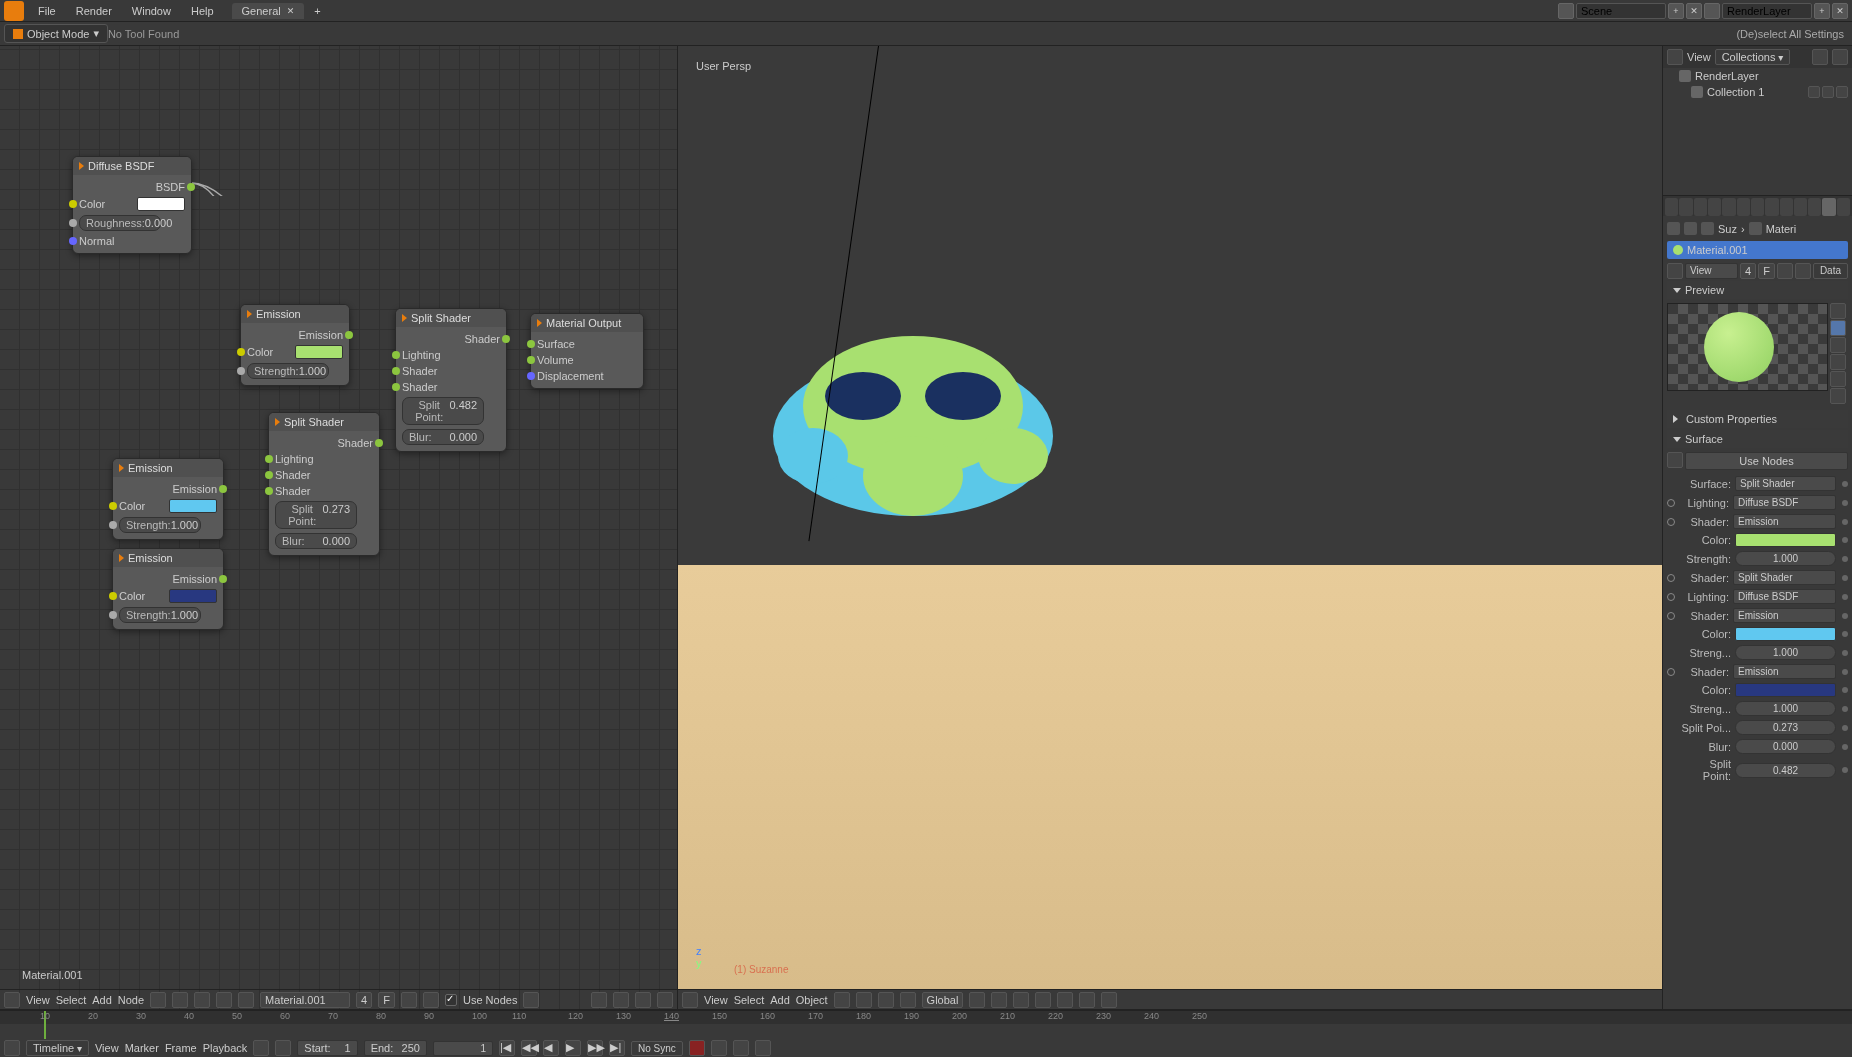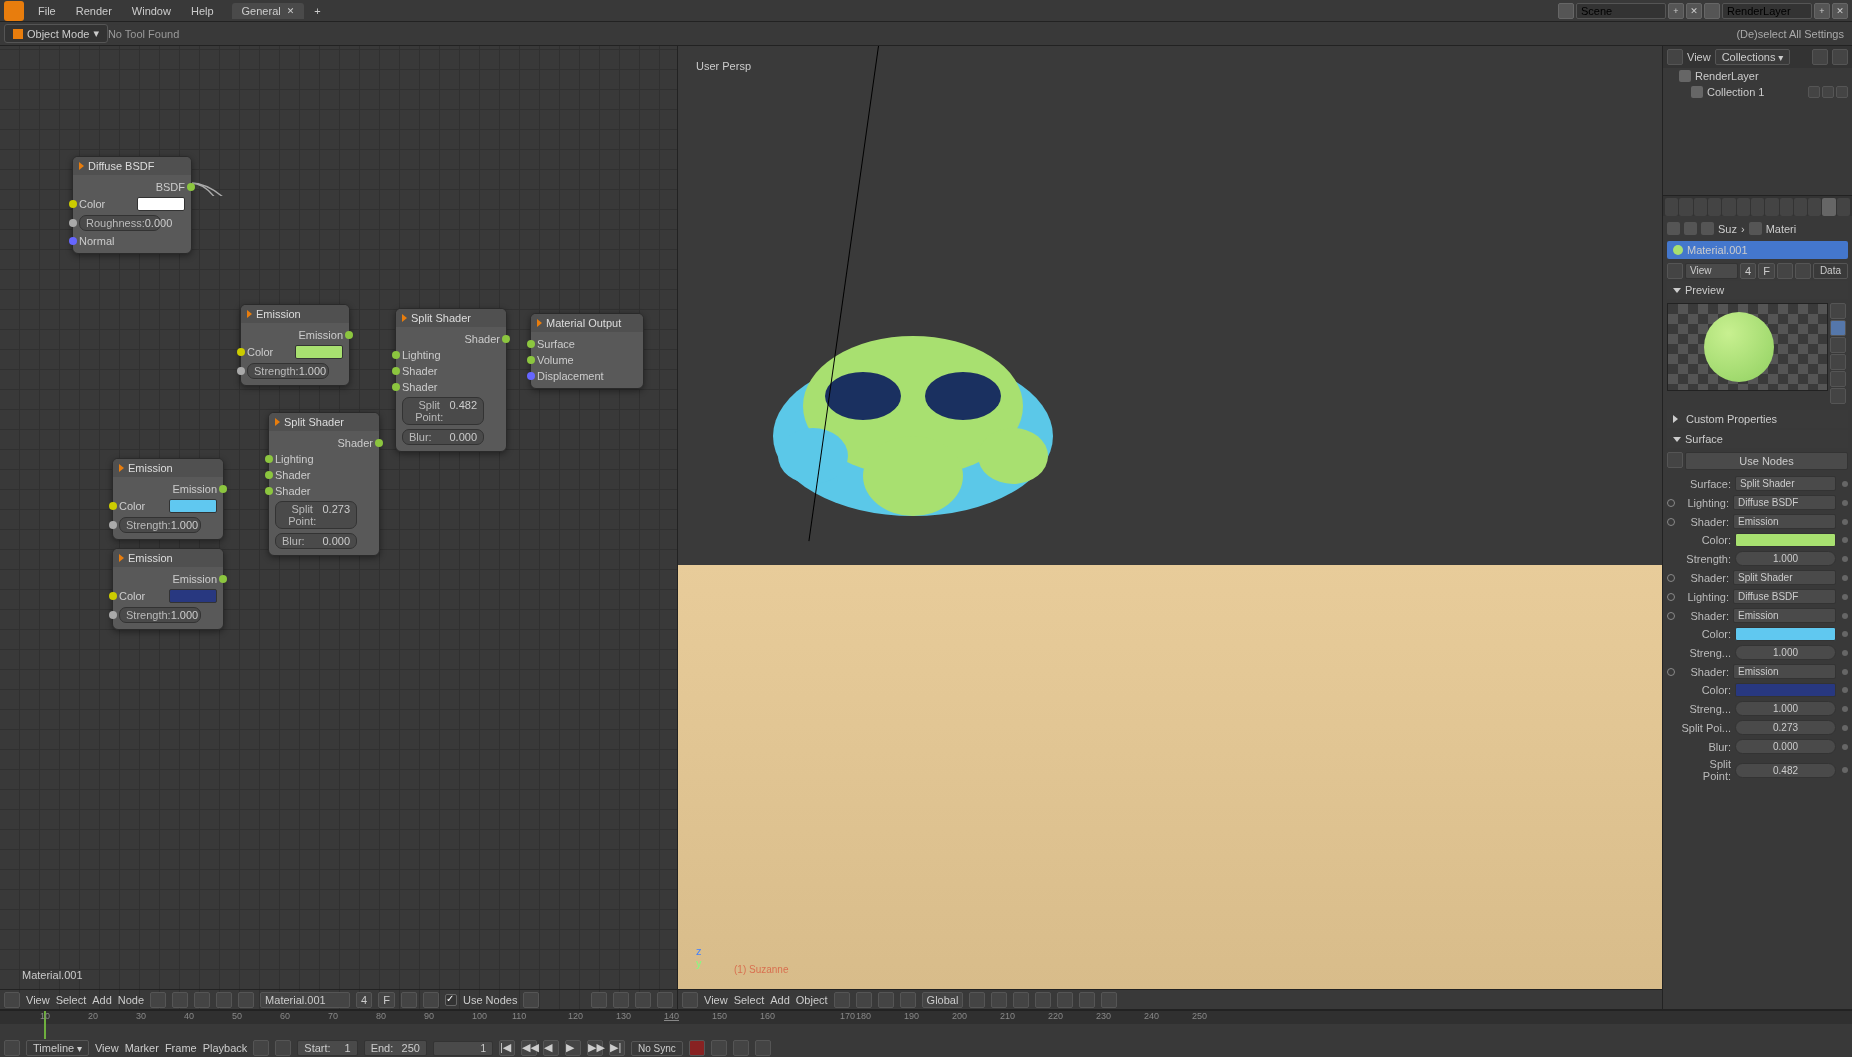--- a/index.html
+++ b/index.html
@@ -611,21 +611,21 @@
           <span class="tl-tick" style="left: 328px;">70</span>
           <span class="tl-tick" style="left: 376px;">80</span>
           <span class="tl-tick" style="left: 424px;">90</span>
           <span class="tl-tick" style="left: 472px;">100</span>
           <span class="tl-tick" style="left: 503px; margin-left: 9px;">110</span>
           <span class="tl-tick" style="left: 568px;">120</span>
           <span class="tl-tick" style="left: 616px;">130</span>
           <span class="tl-tick" style="left: 664px; text-decoration: underline;">140</span>
           <span class="tl-tick" style="left: 712px;">150</span>
           <span class="tl-tick" style="left: 760px;">160</span>
-          <span class="tl-tick" style="left: 840px; text-align: right;">170</span>
+          <span class="tl-tick" style="left: 808px; text-align: right;">170</span>
           <span class="tl-tick" style="left: 856px;">180</span>
           <span class="tl-tick" style="left: 904px;">190</span>
           <span class="tl-tick" style="left: 952px;">200</span>
           <span class="tl-tick" style="left: 1000px;">210</span>
           <span class="tl-tick" style="left: 1048px;">220</span>
           <span class="tl-tick" style="left: 1096px;">230</span>
           <span class="tl-tick" style="left: 1144px;">240</span>
           <span class="tl-tick" style="left: 1192px;">250</span>
         </div>
     </div>

